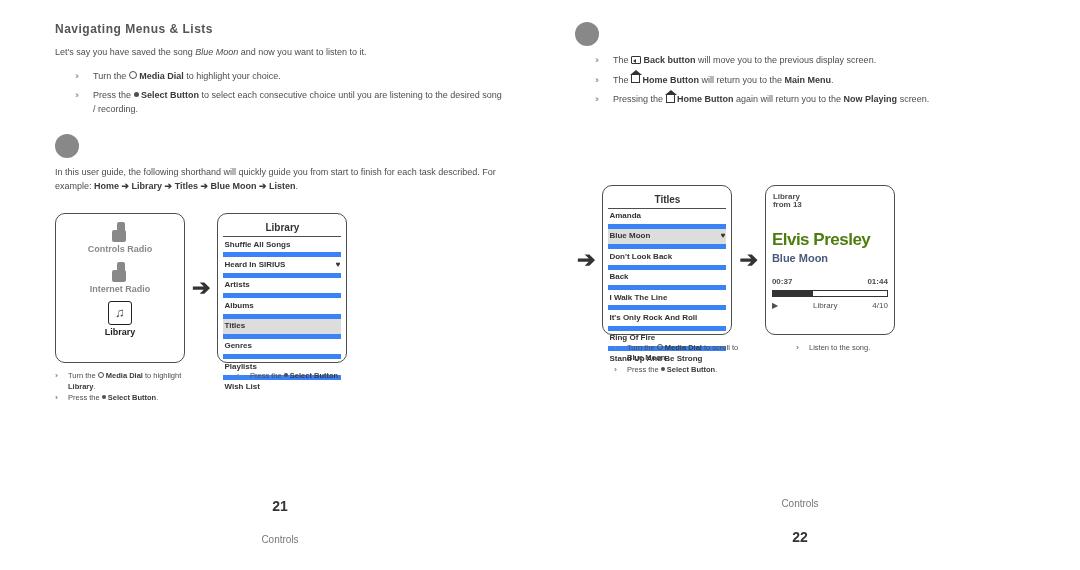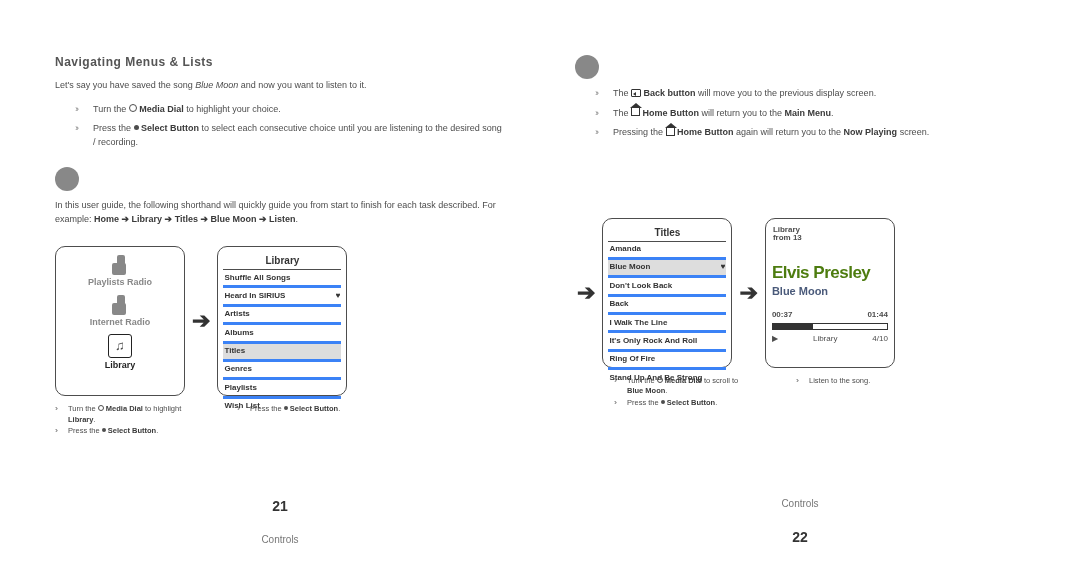--- a/index.html
+++ b/index.html
@@ -5,21 +5,21 @@
     * { box-sizing: border-box; margin: 0; padding: 0; }
     body { 
       font-family: Arial, Helvetica, sans-serif; 
       font-size: 9px; 
       color: #4d4d4d;
       width: 1080px;
       height: 570px;
       display: flex;
       background: #fff;
     }
-    .page { width: 540px; padding: 55px 55px 25px 55px; position: relative; display: flex; flex-direction: column; }
+    .page { width: 540px; padding: 22px 55px 25px 55px; position: relative; display: flex; flex-direction: column; }
     .page-left { padding-right: 35px; }
     .page-right { padding-left: 35px; }
     
     h2 { font-size: 12px; font-weight: bold; color: #555; letter-spacing: 0.5px; margin-bottom: 10px; }
     .body-text { line-height: 1.5; margin-bottom: 10px; }
     .body-text em { font-style: italic; }
     
     .tip-icon {
       display: inline-block;
       width: 24px; height: 24px;
@@ -43,21 +43,21 @@
       border: 1.5px solid #4d4d4d;
       border-radius: 10px;
       width: 130px; height: 150px;
       padding: 5px;
       background:#fff;
       display:flex; flex-direction:column;
       font-size: 8px;
       line-height: 1.3;
     }
     .screen .title-bar { text-align:center; font-weight:bold; color:#333; font-size:10px; padding: 2px 0; border-bottom:1px solid #4d4d4d;}
-    .screen .row { padding: 2.5px 1px; border-bottom:3px solid #3b82f6; font-size:8px; font-weight:bold; color:#333; display:flex; justify-content:space-between; align-items:center;}
+    .screen .row { padding: 2.5px 1px; border-bottom:5px solid #3b82f6; font-size:8px; font-weight:bold; color:#333; display:flex; justify-content:space-between; align-items:center;}
     .screen .row:last-child { border-bottom:none; }
     .screen .row.hl { background:#ddd; }
     .heart { font-size: 8px; }
 
     
     .home-screen { justify-content: flex-start; align-items:center; padding-top:8px; gap:2px;}
     .home-item { display:flex; flex-direction:column; align-items:center; gap:2px;}
     .home-item .iconbox { width:24px; height:24px; border:1px solid #888; border-radius:3px; display:flex; align-items:center; justify-content:center; font-size:13px;}
     .home-item .lab { font-size:9px; font-weight:bold; color:#888;}
     .home-item.active .lab { color:#222; }
@@ -121,21 +121,21 @@
 
   <p class="body-text">
     <span>In this user guide, the following shorthand will quickly guide you from start to finish for each task described. For example: </span><b>Home ➔ Library ➔ Titles ➔ Blue Moon ➔ Listen</b>.
   </p>
 
   <div class="screens-row">
 
     <div class="screen home-screen">
       <div class="home-item">
         <div class="dog"></div>
-        <div class="lab">Playlists Radio</div>
+        <div class="lab">Controls Radio</div>
       </div>
       <div class="home-item" style="margin-top:4px;">
         <div class="dog"></div>
         <div class="lab">Internet Radio</div>
       </div>
       <div class="home-item active" style="margin-top:4px;">
         <div class="iconbox">♫</div>
         <div class="lab">Library</div>
       </div>
     </div>

